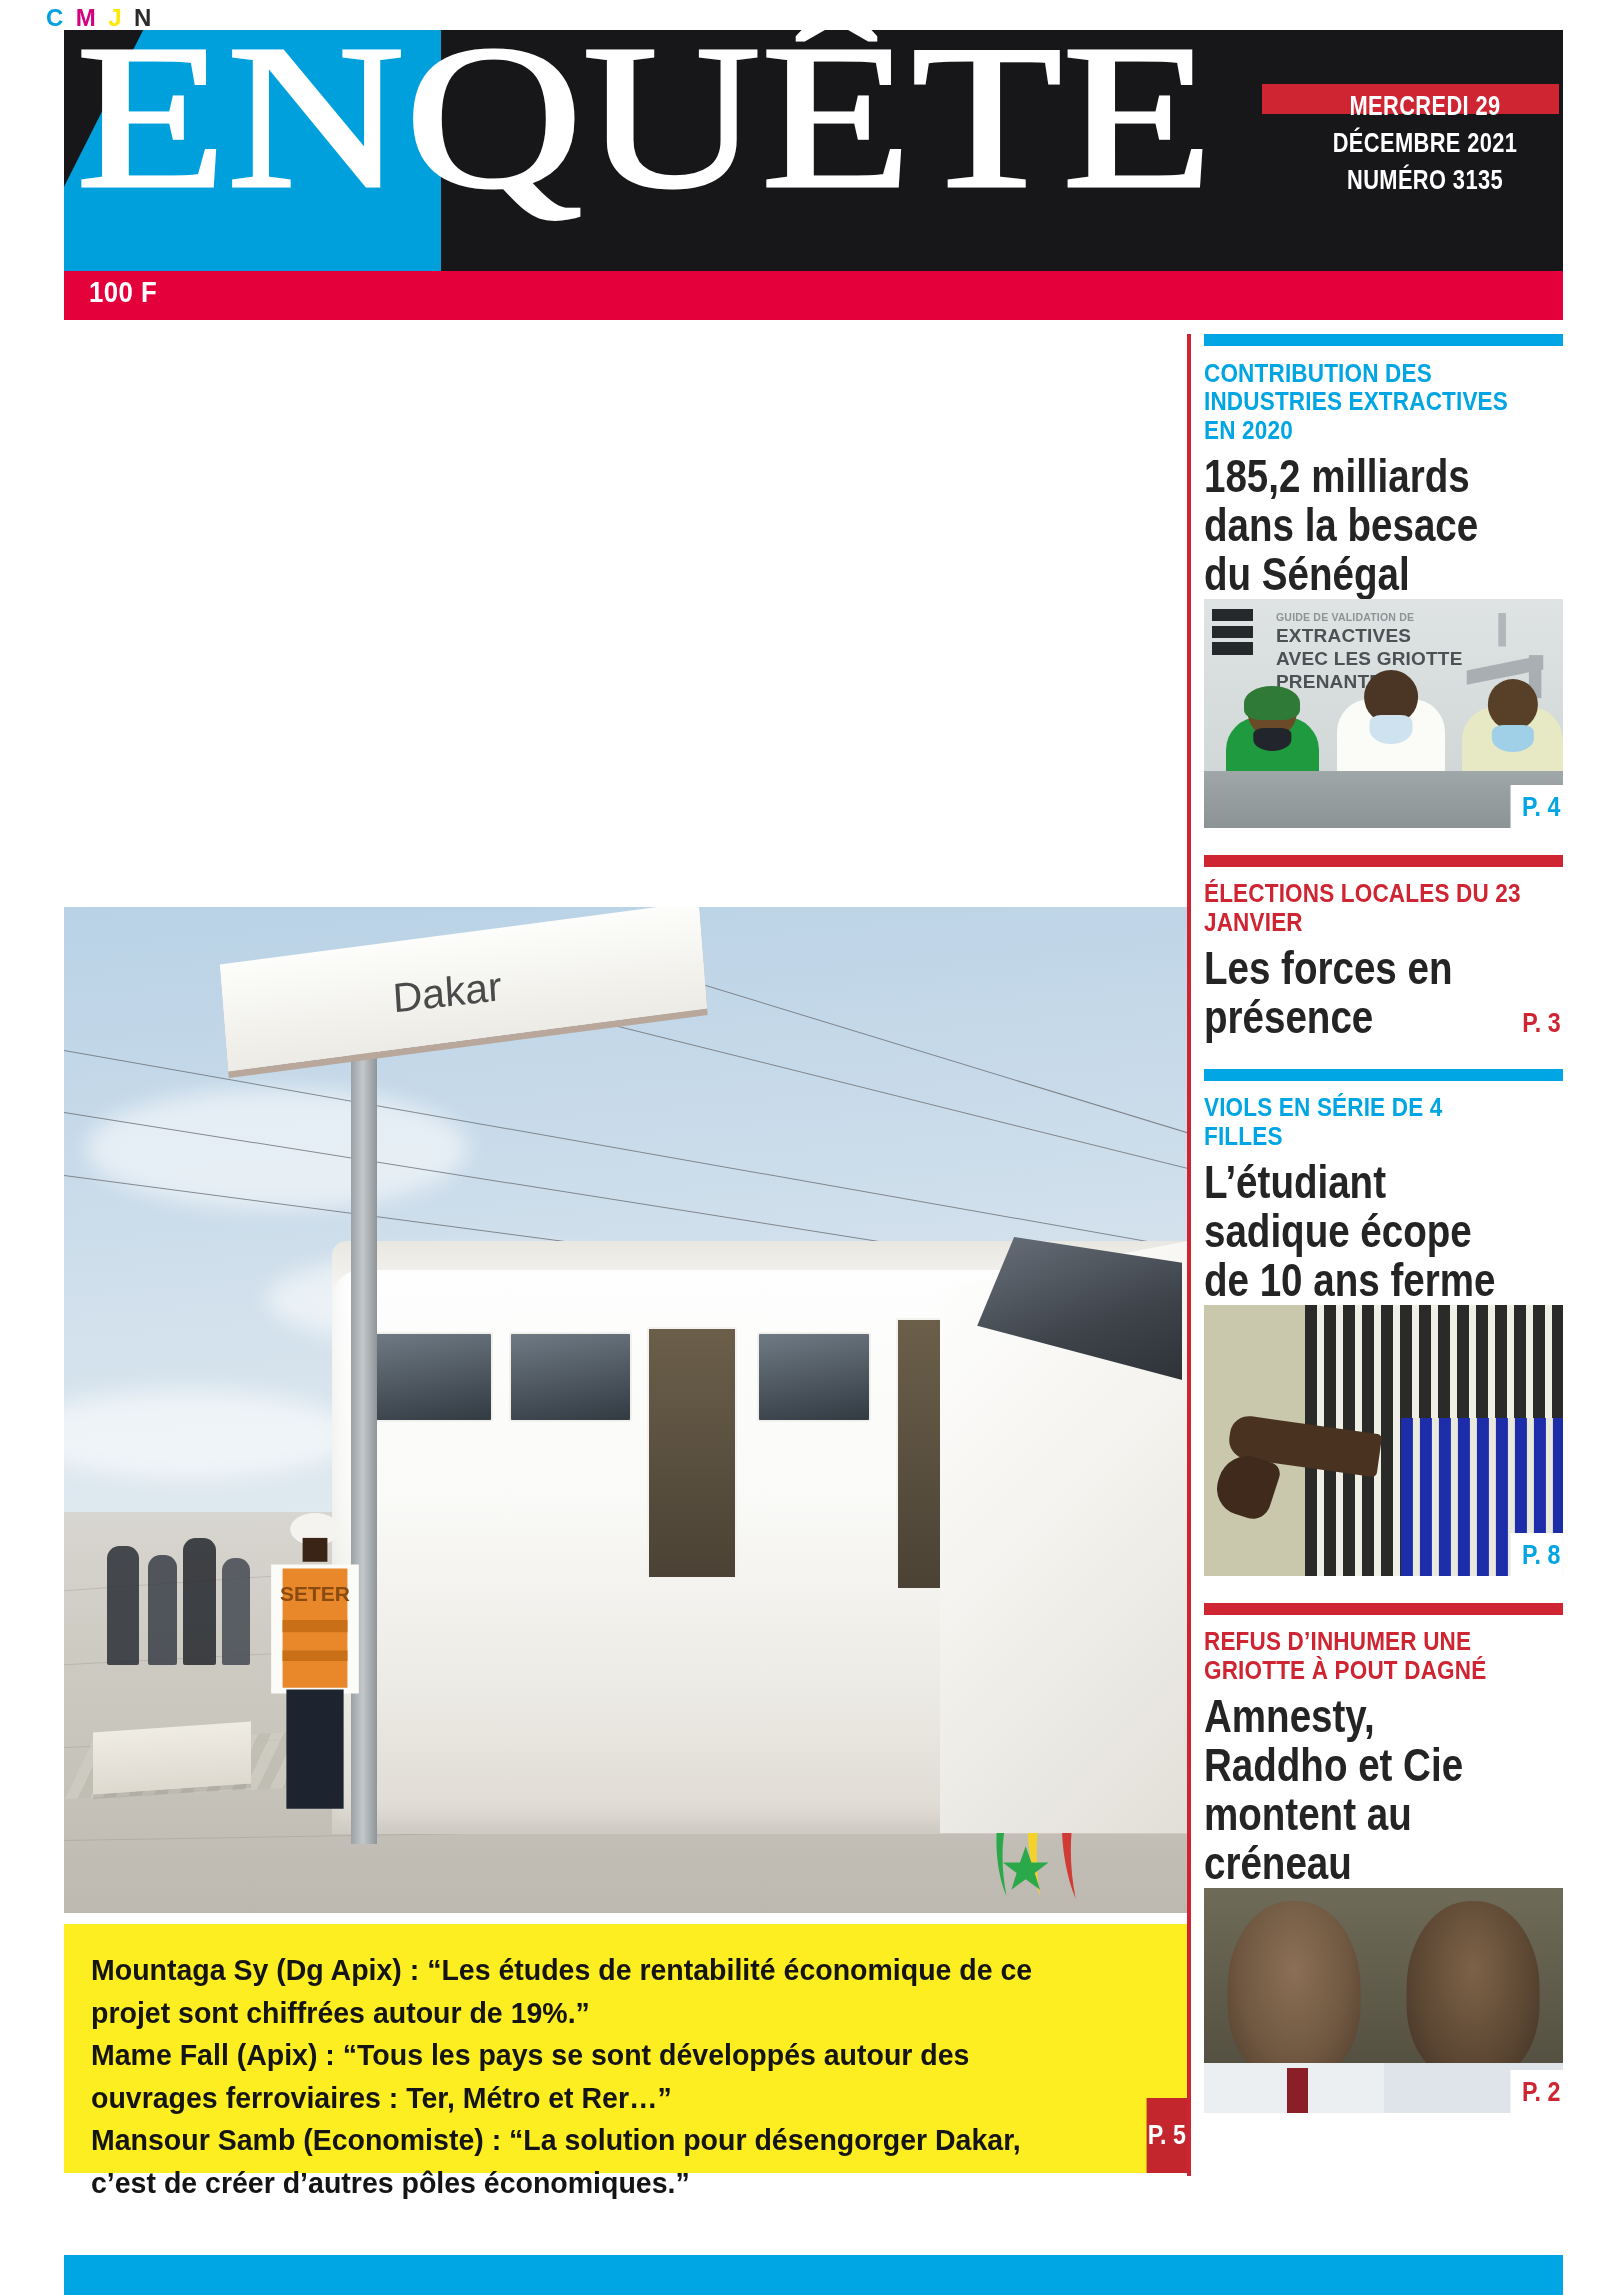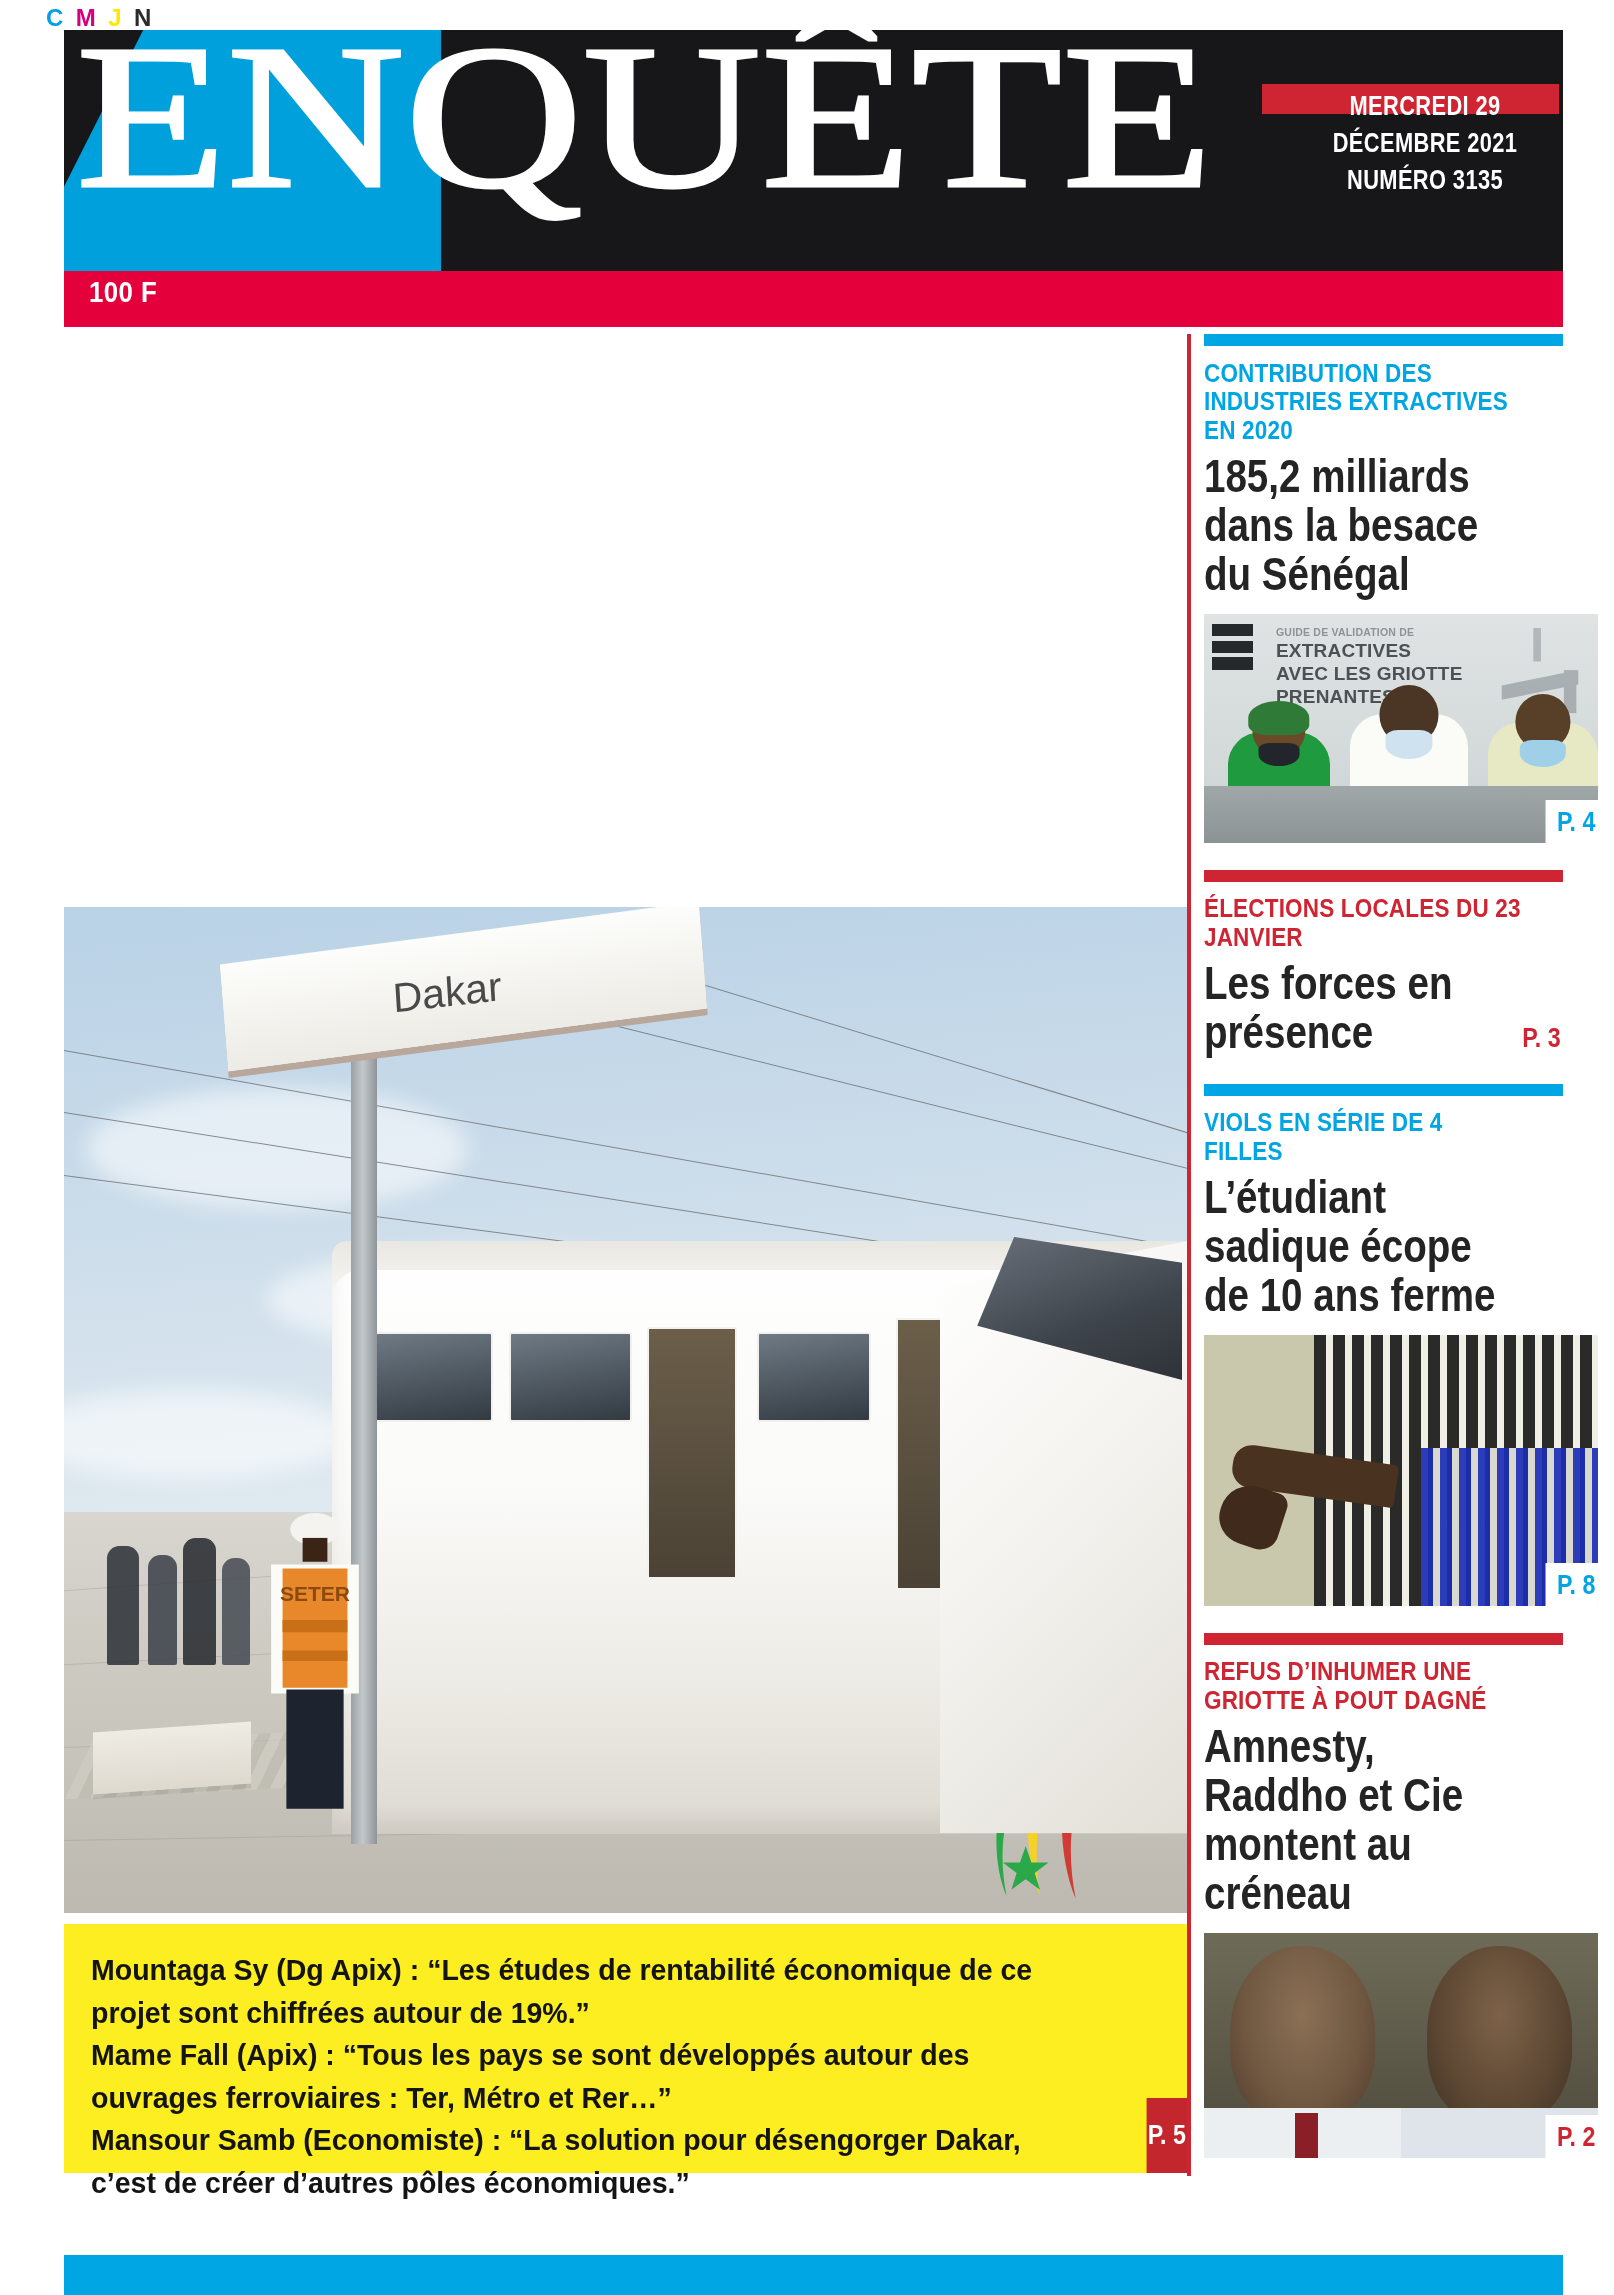--- a/index.html
+++ b/index.html
@@ -61,21 +61,21 @@
   .mast-redbar{
     position:absolute;right:56px;top:84px;
     width:297px;height:30px;
     background:#cf2431;
     z-index:11;
   }
 
   
   .price-strip{
     position:absolute;left:64px;top:271px;
-    width:1499px;height:56px;
+    width:1499px;height:49px;
     background:#e4003a;
     z-index:8;
   }
   .price-strip .price{
     position:absolute;left:25px;top:3.8px;
     color:#fff;font-weight:700;font-size:30px;letter-spacing:0.5px;
     transform:scaleX(0.86);transform-origin:left top;
   }
 
   
@@ -250,21 +250,21 @@
   }
   .kicker.cyan{color:#00a5e3;}
   .kicker.red{color:#cf2431;}
   .hl{
     color:#242424;font-weight:700;
     font-size:47px;line-height:1.04;
     margin-top:7.6px;
     transform:scaleX(0.82);transform-origin:left top;
   }
   .photo{
-    position:relative;width:100%;overflow:hidden;background:#b9bfc2;margin-top:15px;padding-left:35px;
+    position:relative;width:100%;overflow:hidden;background:#b9bfc2;margin-top:0;
   }
   .pnum{
     position:absolute;right:0;bottom:0;
     background:#fff;
     font-weight:700;font-size:27px;
     padding:6.7px 2.9px 4.8px 13.4px;
     transform:scaleX(0.86);transform-origin:right bottom;
   }
   .pnum.cyan{color:#00a5e3;}
   .pnum.red{color:#cf2431;}

